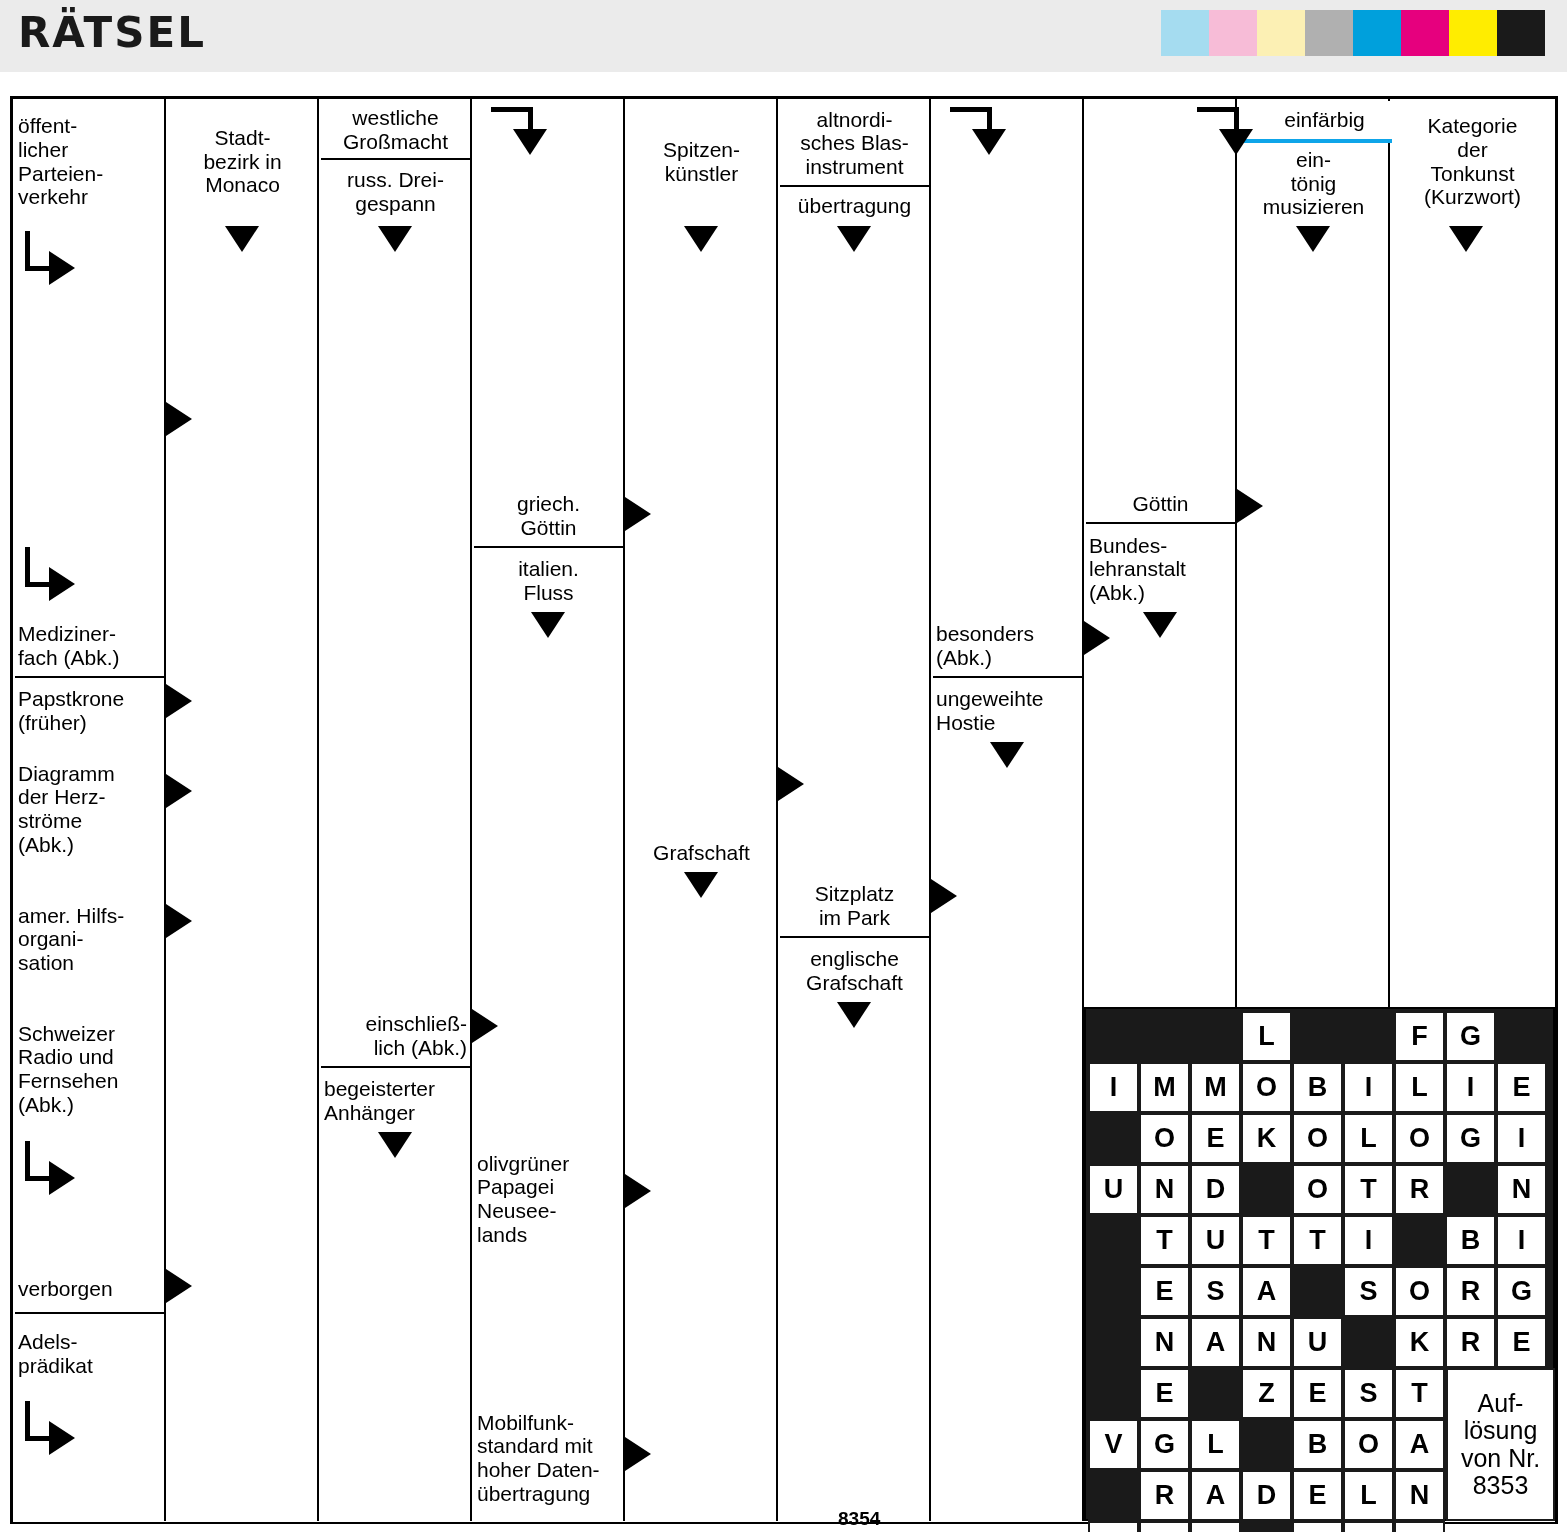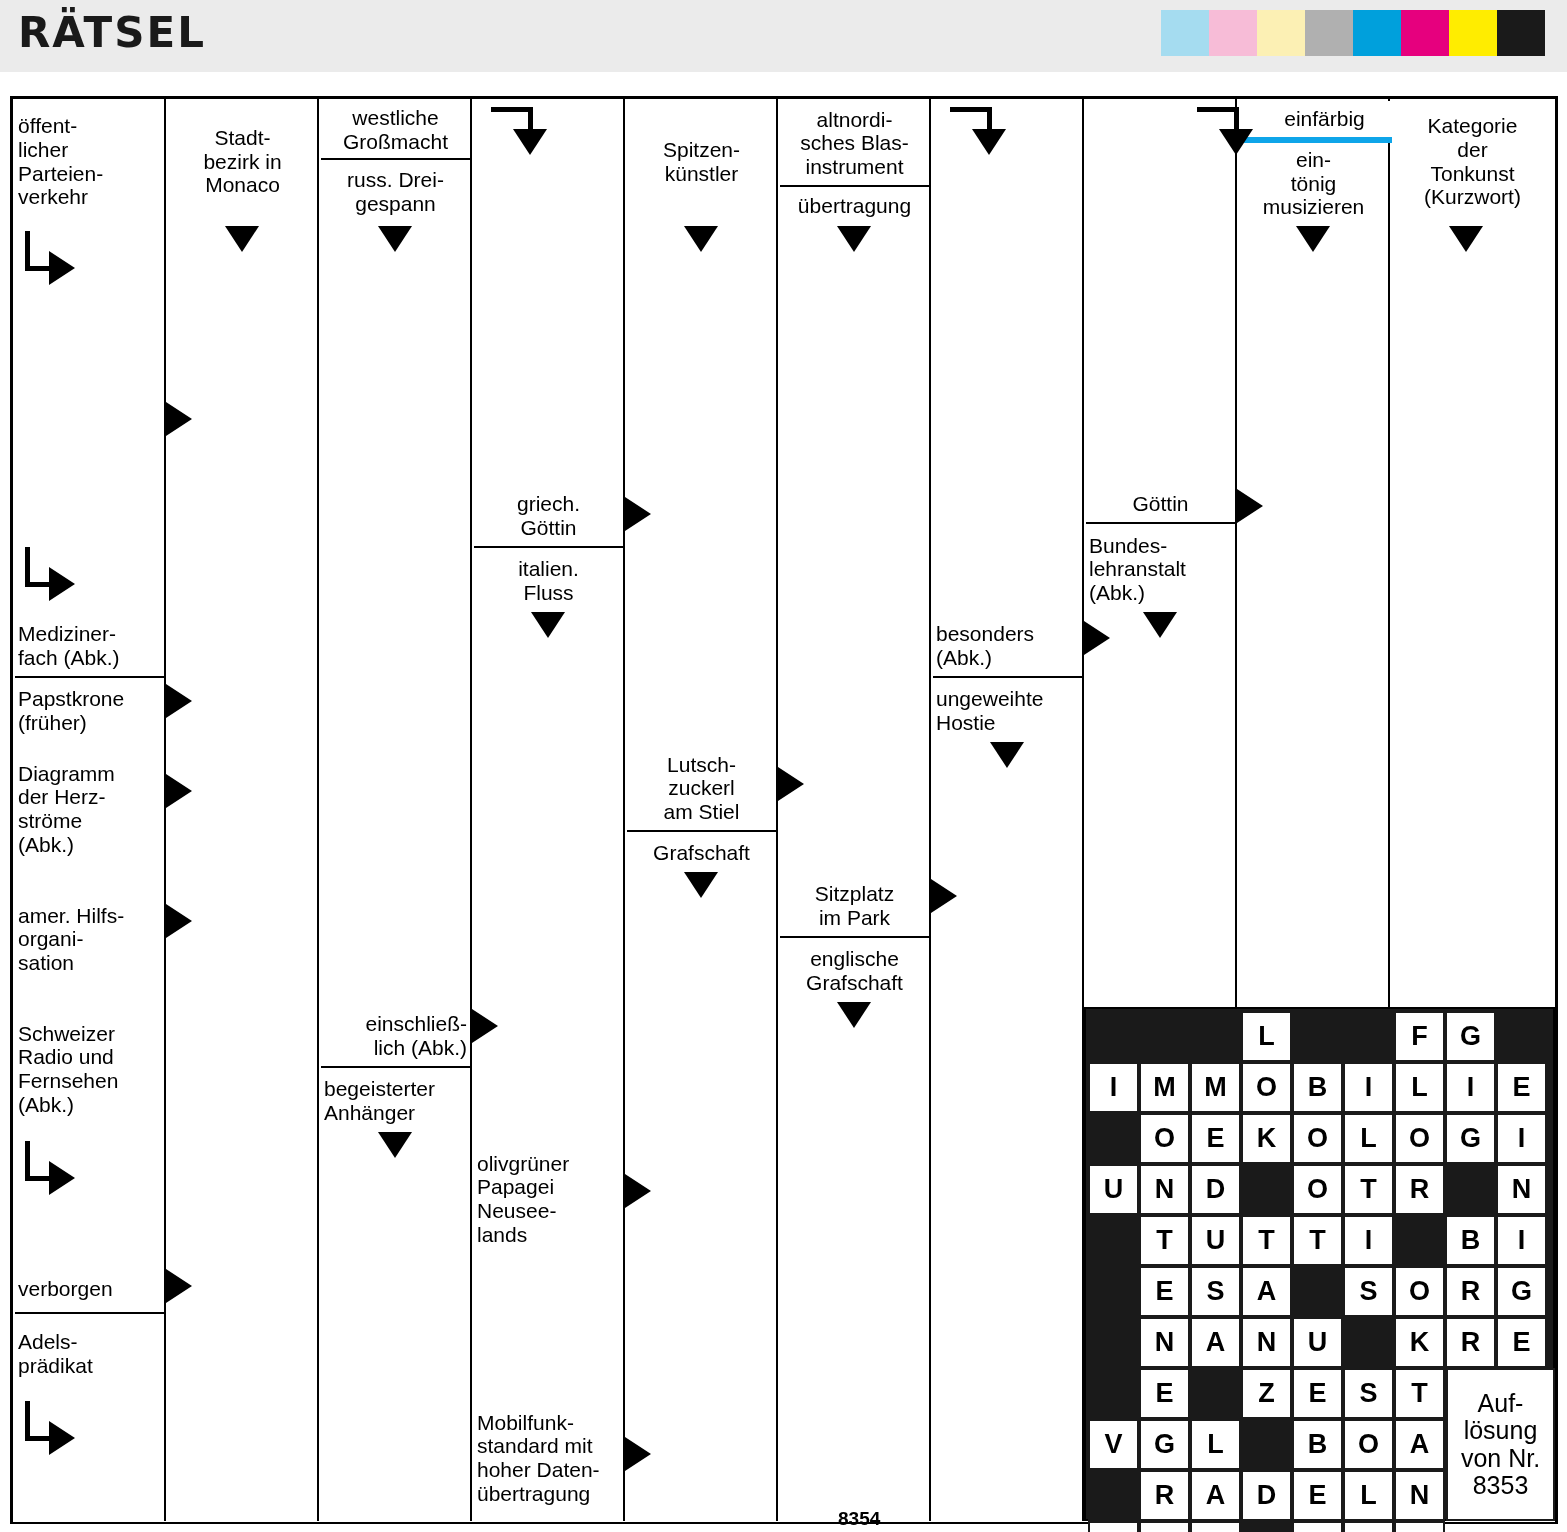--- a/index.html
+++ b/index.html
@@ -179,21 +179,21 @@
   </div>
   <div class="clue fs15" style="left:614px;top:2px;width:149px;height:121px;">
     <span>Spitzen-<br>künstler</span>
   </div>
   <div class="clue fs15" style="left:767px;top:2px;width:149px;height:86px;border-bottom:2px solid #000;">
     <span>altnordi-<br>sches Blas-<br>instrument</span>
   </div>
   <div class="clue fs15" style="left:767px;top:90px;width:149px;height:33px;">
     <span>übertragung</span>
   </div>
-  <div class="clue fs15" style="left:1226px;top:2px;width:171px;height:42px;border-bottom:6px solid #0ea5e9;">
+  <div class="clue fs15" style="left:1226px;top:2px;width:171px;height:42px;border-bottom:4px solid #0ea5e9;">
     <span>einfärbig</span>
   </div>
   <div class="clue fs15" style="left:1379px;top:2px;width:161px;height:121px;">
     <span>Kategorie<br>der<br>Tonkunst<br>(Kurzwort)</span>
   </div>
   <div class="clue fs15" style="left:1226px;top:46px;width:149px;height:77px;">
     <span>ein-<br>tönig<br>musizieren</span>
   </div>
 
   <div class="hook" style="left:478px;top:8px;">
@@ -264,23 +264,20 @@
   </div>
   <div class="arr arr-right" style="left:1071px;top:522px;"></div>
   <div class="arr arr-down" style="left:1130px;top:513px;"></div>
 
   <div class="clue fs15 c-left" style="left:2px;top:647px;width:149px;height:126px;">
     <span>Diagramm<br>der Herz-<br>ströme<br>(Abk.)</span>
   </div>
   <div class="arr arr-right" style="left:153px;top:675px;"></div>
   <div class="arr arr-down" style="left:977px;top:643px;"></div>
 
-  <div class="clue fs15" style="left:614px;top:647px;width:149px;height:86px;border-bottom:2px solid #000;">
-    <span>Lutsch-<br>zuckerl<br>am Stiel</span>
-  </div>
   <div class="clue fs15" style="left:614px;top:735px;width:149px;height:38px;">
     <span>Grafschaft</span>
   </div>
   <div class="arr arr-right" style="left:765px;top:668px;"></div>
 
   <div class="clue fs15 c-left" style="left:2px;top:777px;width:149px;height:126px;">
     <span>amer. Hilfs-<br>organi-<br>sation</span>
   </div>
   <div class="arr arr-right" style="left:153px;top:805px;"></div>
   <div class="arr arr-down" style="left:671px;top:773px;"></div>

